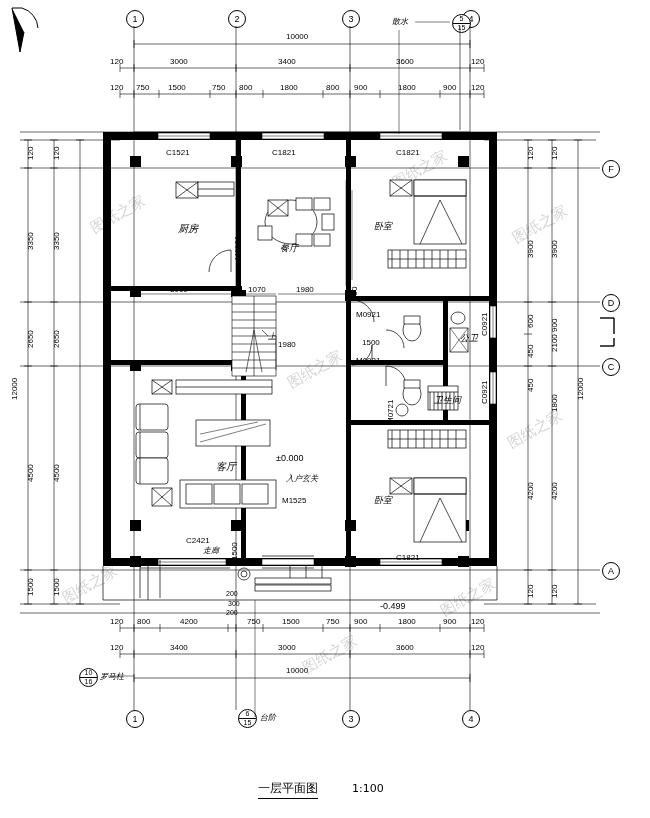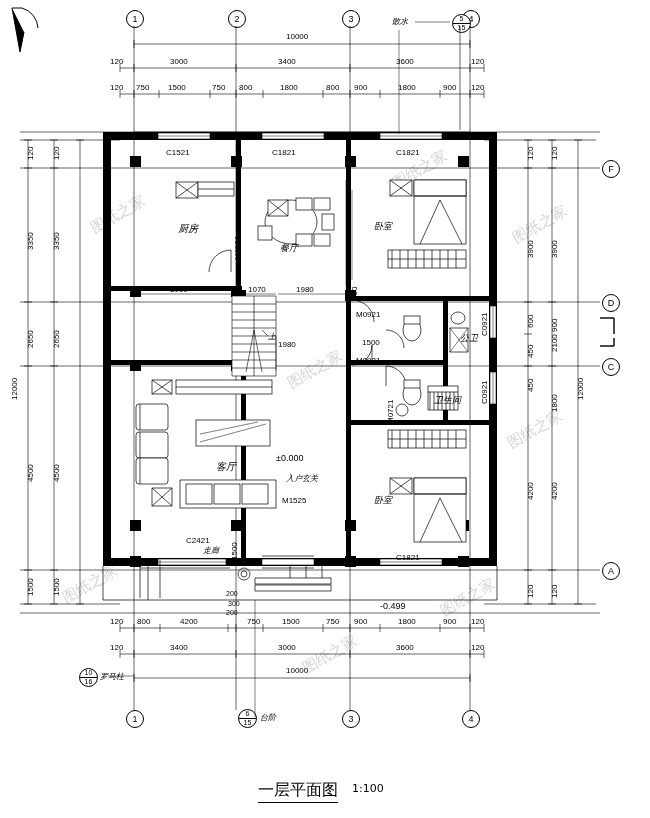--- a/index.html
+++ b/index.html
@@ -6,21 +6,21 @@
   body{width:650px;height:818px;position:relative;font-family:"Liberation Sans",sans-serif;color:#000;overflow:hidden;}
   #sheet{position:absolute;left:0;top:0;width:650px;height:818px;}
   .txt{position:absolute;font-size:8px;line-height:9px;white-space:nowrap;color:#000;}
   .txt.cn{font-family:"DejaVu Sans",sans-serif;font-style:italic;}
   .vtxt{position:absolute;font-size:8px;line-height:9px;white-space:nowrap;transform-origin:0 0;transform:rotate(-90deg);}
   .circ{position:absolute;border:1px solid #000;border-radius:50%;display:flex;align-items:center;justify-content:center;font-size:9px;background:#fff;}
   .circ.sm{width:16px;height:16px;}
   .circ.dbl{width:17px;height:17px;flex-direction:column;line-height:8px;font-size:7px;}
   .wm{position:absolute;color:#cfcfcf;font-size:15px;font-family:"DejaVu Sans",sans-serif;transform:rotate(-30deg);transform-origin:50% 50%;white-space:nowrap;opacity:.85;}
   .dim{position:absolute;font-size:8px;white-space:nowrap;text-align:right;}
-  .title{position:absolute;font-size:16px;font-family:"DejaVu Sans",sans-serif;}
+  .title{position:absolute;font-size:12px;font-family:"DejaVu Sans",sans-serif;}
   .ul{border-bottom:1px solid #000;padding-bottom:1px;}
   svg{position:absolute;left:0;top:0;overflow:visible;}
 </style>
 </head>
 <body>
 
 <div id="sheet">
 
   <div class="wm" style="left:88px;top:205px;">图纸之家</div>
   <div class="wm" style="left:390px;top:160px;">图纸之家</div>

